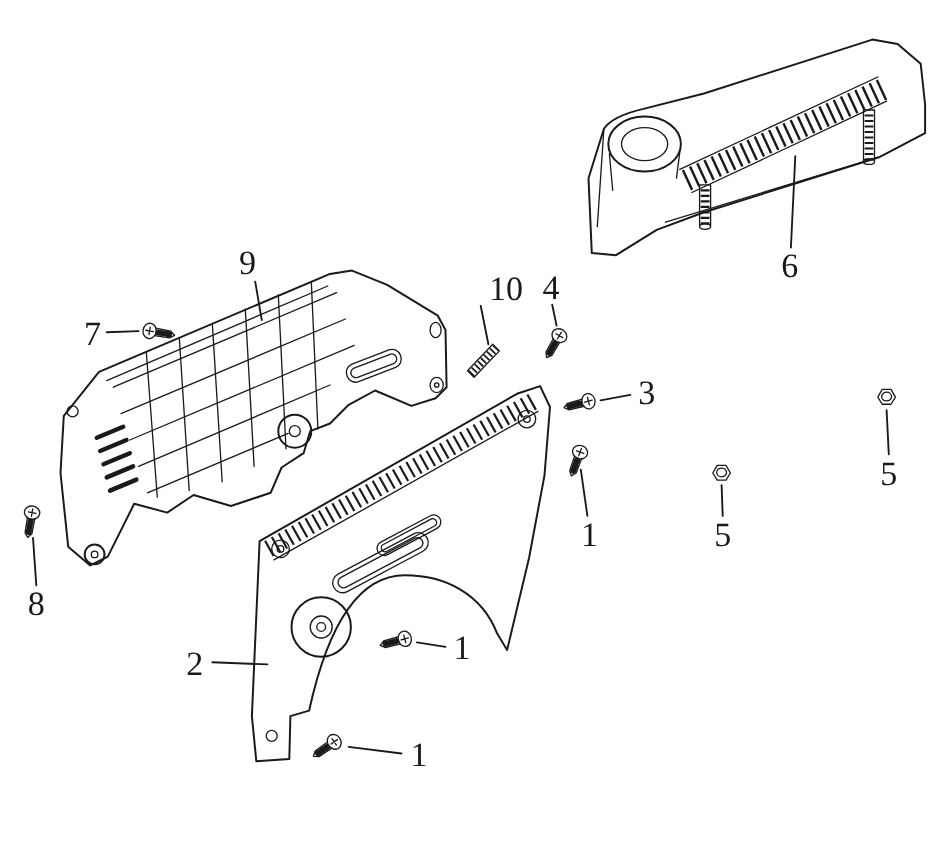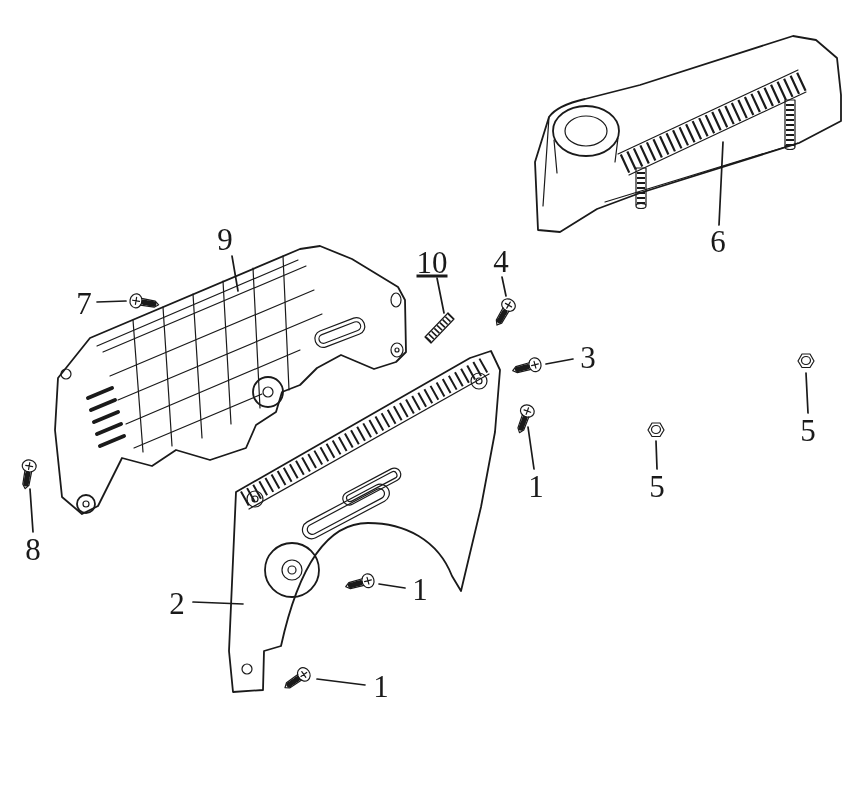--- a/index.html
+++ b/index.html
@@ -193,21 +193,21 @@
         <line x1="657" y1="469" x2="656" y2="441" class="leader"></line>
         <line x1="808" y1="413" x2="806" y2="373" class="leader"></line>
         <line x1="719" y1="225" x2="723" y2="142" class="leader"></line>
       </g>
   </svg>
 
 <span class="callout" style="left: 225px; top: 239px;">9</span>
     <span class="callout" style="left: 84px; top: 303px;">7</span>
     <span class="callout" style="left: 33px; top: 549px;">8</span>
     <span class="callout" style="left: 177px; top: 603px;">2</span>
-    <span class="callout" style="left: 432px; top: 262px; text-decoration: underline;">10</span>
+    <span class="callout" style="left: 460px; top: 262px;">10</span>
     <span class="callout" style="left: 501px; top: 261px;">4</span>
     <span class="callout" style="left: 588px; top: 357px;">3</span>
     <span class="callout" style="left: 536px; top: 486px;">1</span>
     <span class="callout" style="left: 420px; top: 589px;">1</span>
     <span class="callout" style="left: 381px; top: 686px;">1</span>
     <span class="callout" style="left: 657px; top: 486px;">5</span>
     <span class="callout" style="left: 808px; top: 430px;">5</span>
     <span class="callout" style="left: 718px; top: 241px;">6</span>
   </div>
 

